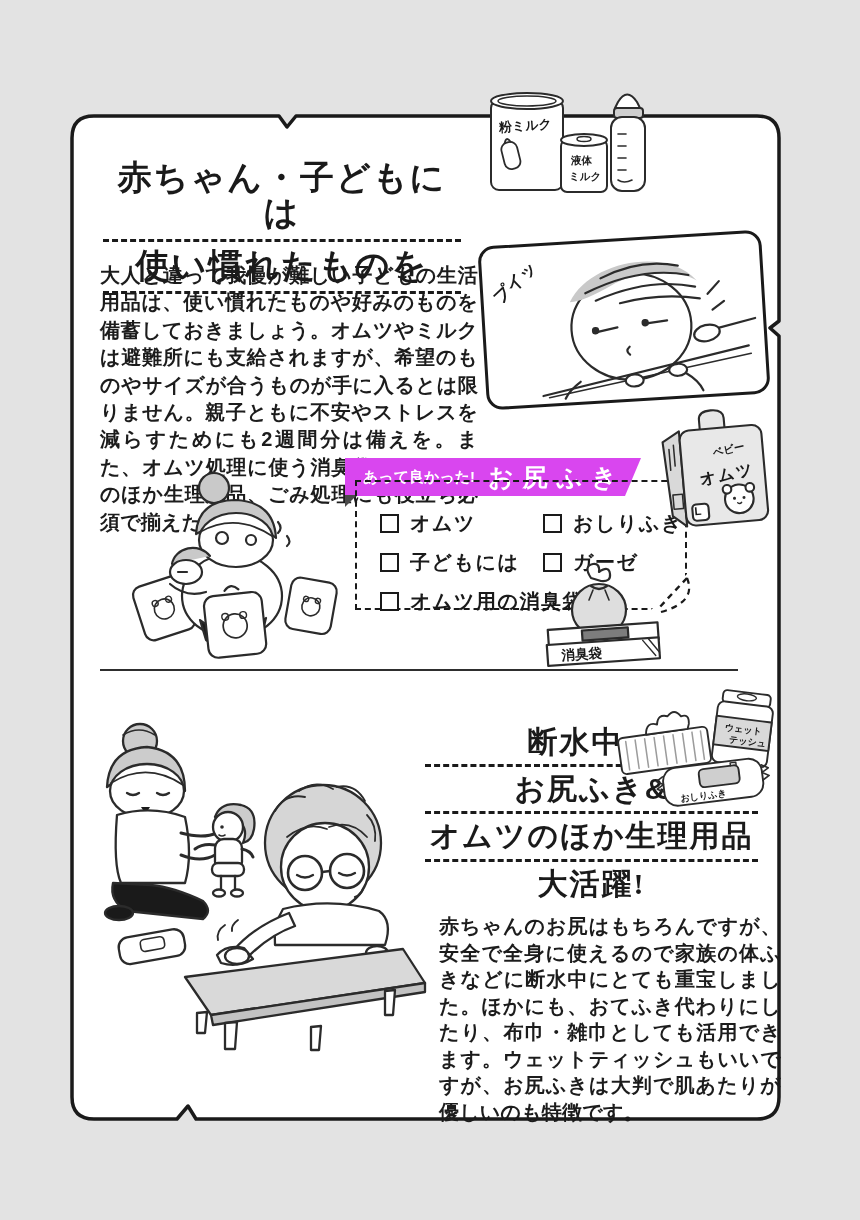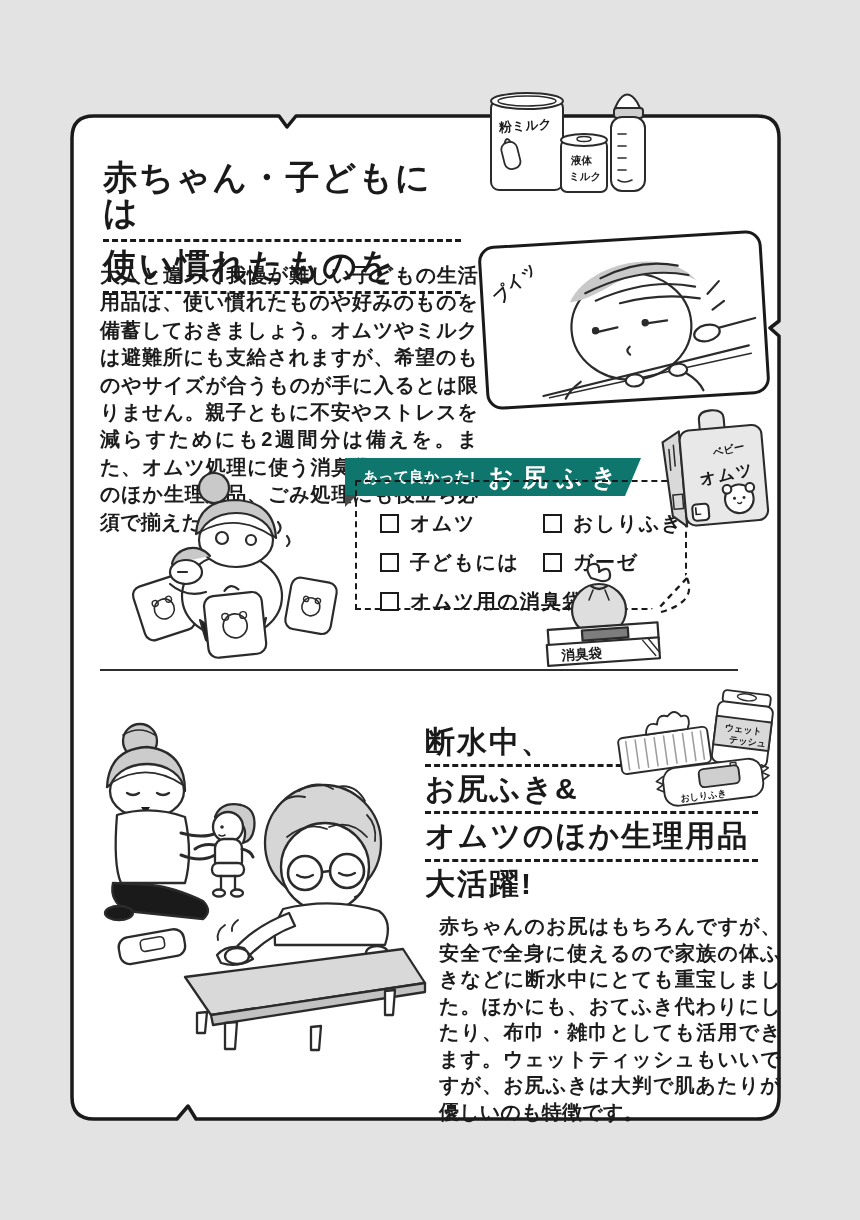--- a/index.html
+++ b/index.html
@@ -10,35 +10,36 @@
     color:#1c1c1c;
   }
   .abs{position:absolute;}
   svg{display:block;overflow:visible;}
   svg text{font-family:"Liberation Sans",sans-serif;fill:#1a1a1a;}
 
   
   .h-line{
     display:block;font-weight:800;color:#1a1a1a;line-height:1.04;
     border-bottom:3.2px dashed #1a1a1a;
+    text-align:center;
   }
   .t-line{width:358px;font-size:34px;letter-spacing:2px;padding-bottom:8px;margin-bottom:6px;}
   .b-line{width:333px;font-size:30px;letter-spacing:2px;padding-bottom:7px;margin-bottom:6px;}
-  .no-underline{border-bottom:none;}
+  .no-underline{border-bottom:none;font-family:Liberation Serif, serif;}
 
   .body-text{
     font-size:20px;font-weight:600;color:#1c1c1c;
     text-align:justify;text-justify:inter-character;
     line-height:27.4px;letter-spacing:0.2px;
   }
 
   
   .banner{
     left:345px;top:458px;width:296px;height:38px;
-    background:#0f766e;color:#fff;
+    background:#d946ef;color:#fff;
     clip-path:polygon(0 0,100% 0,calc(100% - 16px) 100%,0 100%);
     display:flex;align-items:center;gap:13px;padding-left:18px;box-sizing:border-box;
   }
   .banner-prefix{font-size:15px;font-weight:700;color:#ffffff;}
   .banner-title{font-size:25px;font-weight:800;letter-spacing:9px;color:#ffffff;}
   .banner-fold{
     left:345px;top:495px;width:0;height:0;
     border-top:12px solid #4a4a4a;border-right:12px solid transparent;
   }
 

